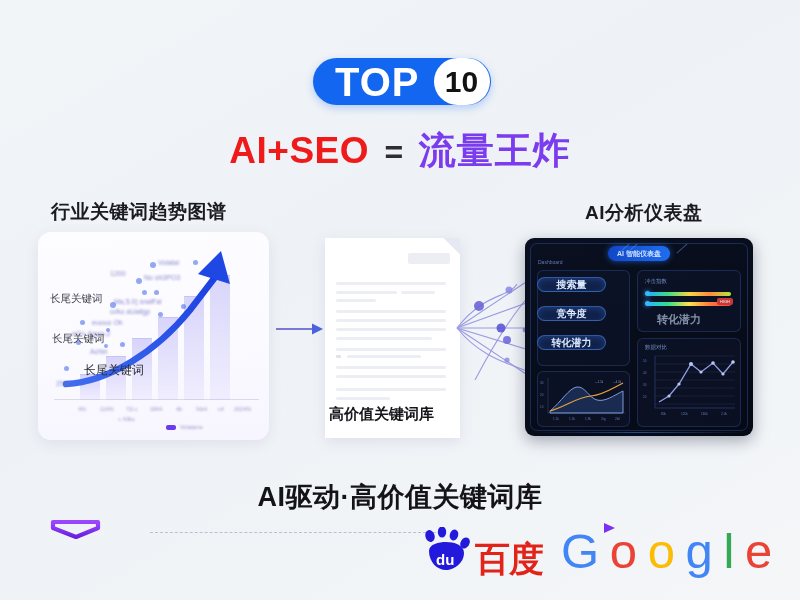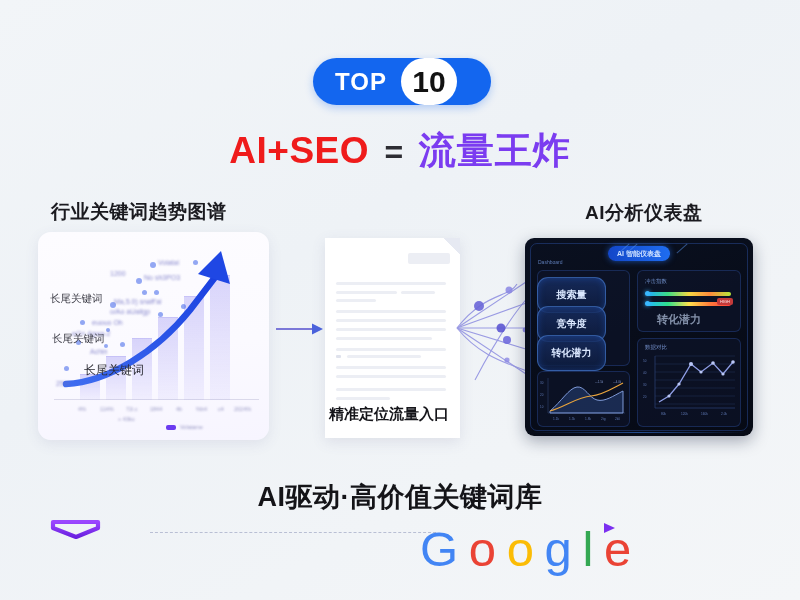--- a/index.html
+++ b/index.html
@@ -15,21 +15,21 @@
   
   .badge {
     position: absolute; left: 313px; top: 58px;
     width: 178px; height: 47px;
     background: #1366ef;
     border-radius: 26px;
     display: flex; align-items: center;
     box-shadow: 0 3px 9px rgba(19,102,239,.28);
   }
   .badge-top {
-    color: #ffffff; font-weight: bold; font-size: 24px;
+    color: #ffffff; font-weight: bold; font-size: 40px;
     letter-spacing: 1px; margin-left: 22px; line-height: 1;
   }
   .badge-num-wrap {
     margin-left: 14px; width: 56px; height: 47px;
     background: #ffffff; border-radius: 26px;
     display: flex; align-items: center; justify-content: center;
   }
   .badge-num { color: #121212; font-weight: bold; font-size: 30px; line-height: 1; }
 
   
@@ -152,21 +152,21 @@
   .panel {
     position: absolute; border: 1px solid rgba(55,100,200,.30);
     border-radius: 6px; background: rgba(14,22,45,.55);
   }
   .p-left  { left: 12px;  top: 32px;  width: 93px;  height: 96px; }
   .p-lbot  { left: 12px;  top: 133px; width: 93px;  height: 56px; }
   .p-right { left: 112px; top: 32px;  width: 104px; height: 62px; }
   .p-rbot  { left: 112px; top: 100px; width: 104px; height: 89px; }
 
   .pill {
-    position: absolute; left: 12px; width: 69px; height: 36px;
+    position: absolute; left: 12px; width: 69px; height: 15px;
     border: 1px solid rgba(80,140,235,.55); border-radius: 11px;
     background: linear-gradient(180deg, rgba(24,46,98,.85), rgba(14,28,62,.85));
     color: #dbe8ff; font-size: 10px; font-weight: bold;
     display: flex; align-items: center; justify-content: center;
     box-shadow: 0 0 7px rgba(40,110,235,.30) inset;
   }
   .pill-1 { top: 39px; }
   .pill-2 { top: 68px; }
   .pill-3 { top: 97px; }
 
@@ -330,21 +330,21 @@
     <div class="doc-line" style="top:90px;  width:110px;"></div>
     <div class="doc-line" style="top:99px;  width:96px;"></div>
     <div class="doc-line" style="top:110px; width:110px;"></div>
     <div class="doc-bullet" style="left:11px; top:117px;"></div>
     <div class="doc-line" style="left:22px; top:117px; width:74px;"></div>
     <div class="doc-line" style="top:128px; width:110px;"></div>
     <div class="doc-line" style="top:137px; width:110px;"></div>
     <div class="doc-line" style="top:150px; width:110px;"></div>
     <div class="doc-line" style="top:159px; width:54px;"></div>
   </div>
-  <div class="doc-caption">精准定位流量入口</div>
+  <div class="doc-caption">高价值关键词库</div>
 
   <svg class="net" width="78" height="112">
     <g stroke="#8c8ce0" stroke-width="1.1" fill="none" opacity=".85">
       <line x1="2" y1="56" x2="74" y2="8"></line>
       <line x1="2" y1="56" x2="74" y2="30"></line>
       <line x1="2" y1="56" x2="74" y2="56"></line>
       <line x1="2" y1="56" x2="74" y2="78"></line>
       <line x1="2" y1="56" x2="74" y2="104"></line>
       <path d="M2 56 C30 20 54 26 62 12"></path>
       <path d="M2 56 C26 86 56 92 74 100"></path>
@@ -458,20 +458,33 @@
       <line x1="16" y1="36" x2="16" y2="21"></line>
       <line x1="25" y1="36" x2="25" y2="15"></line>
       <line x1="34" y1="36" x2="34" y2="9"></line>
       <line x1="43" y1="36" x2="43" y2="4"></line>
     </g>
     <path d="M7 35 L52 35 L52 41 L30 50 L7 41 Z" fill="none" stroke="url(#pg)" stroke-width="4.2" stroke-linejoin="round"></path>
   </svg>
   <div class="dashline"></div>
 
   <div class="logos">
+    <div class="baidu">
+      <svg width="52" height="48">
+        <g fill="#2319dc">
+          <ellipse cx="10" cy="9" rx="4.6" ry="6" transform="rotate(-18 10 9)"></ellipse>
+          <ellipse cx="22" cy="5" rx="4.2" ry="5.6"></ellipse>
+          <ellipse cx="34" cy="8" rx="4.2" ry="5.6" transform="rotate(18 34 8)"></ellipse>
+          <ellipse cx="45" cy="16" rx="4.4" ry="5.8" transform="rotate(32 45 16)"></ellipse>
+          <path d="M9 24 C9 17 19 15 26 15 C34 15 44 18 44 26 C44 36 34 43 26 43 C17 43 9 35 9 24 Z"></path>
+        </g>
+        <text x="16" y="38" font-size="15" font-weight="bold" fill="#ffffff" font-family="'Liberation Sans', sans-serif">du</text>
+      </svg>
+      <span class="baidu-cn">百度</span>
+    </div>
     <div class="google">
       <span class="g1">G</span>
       <span class="g2">o</span>
       <span class="g3">o</span>
       <span class="g4">g</span>
       <span class="g5">l</span>
       <span class="g6">e</span>
     </div>
   </div>
   <svg class="gplay" width="16" height="14">

